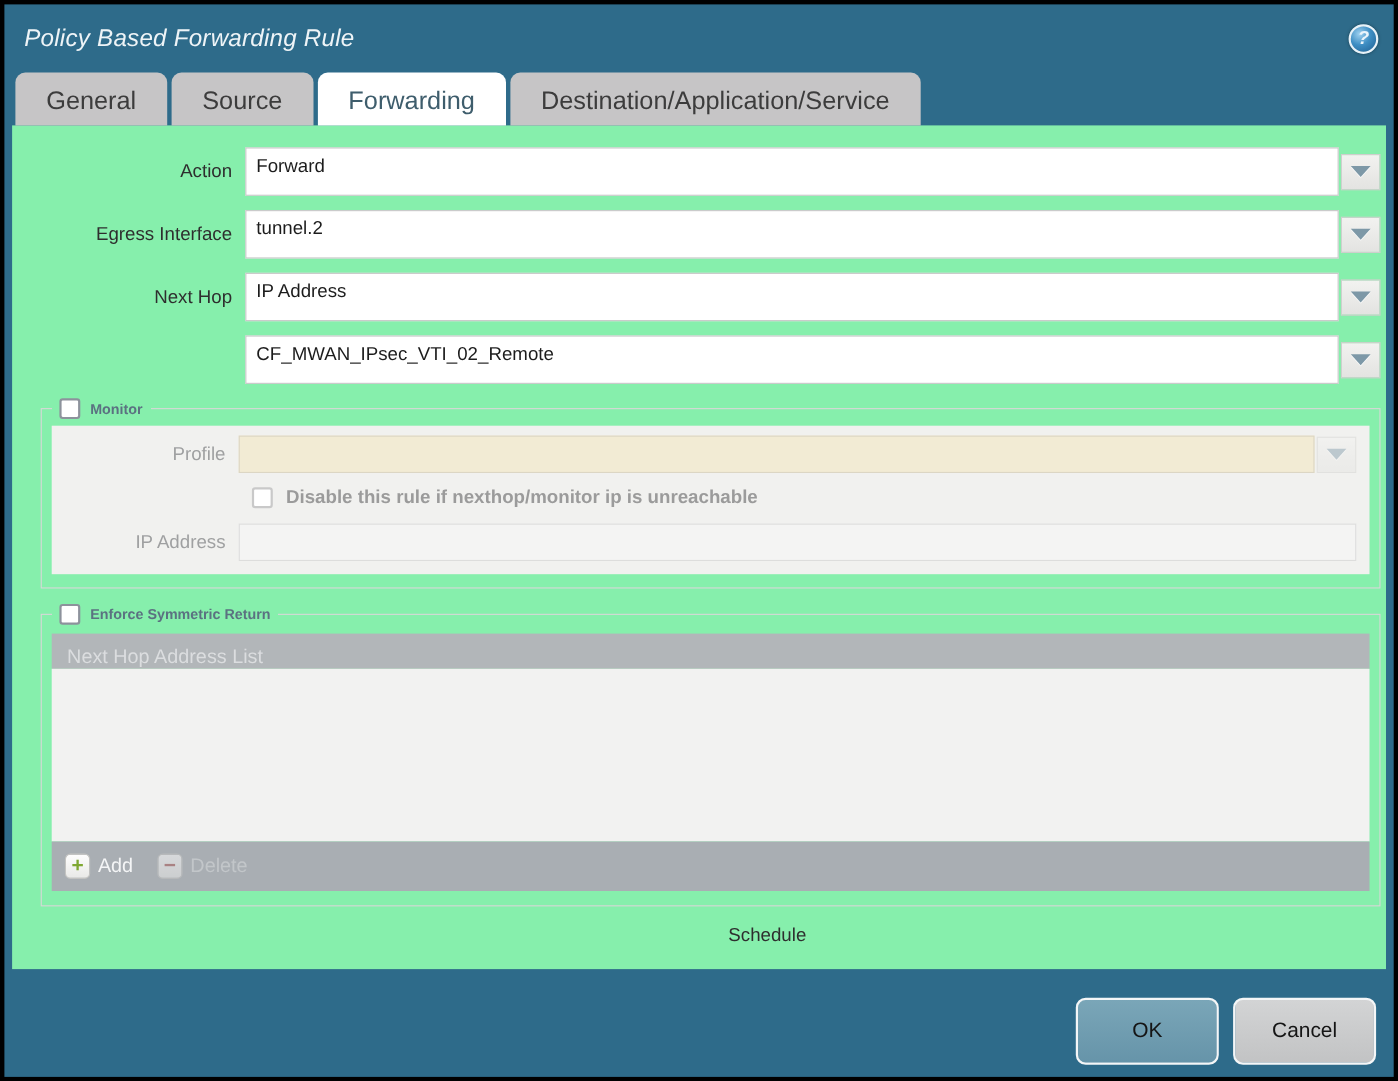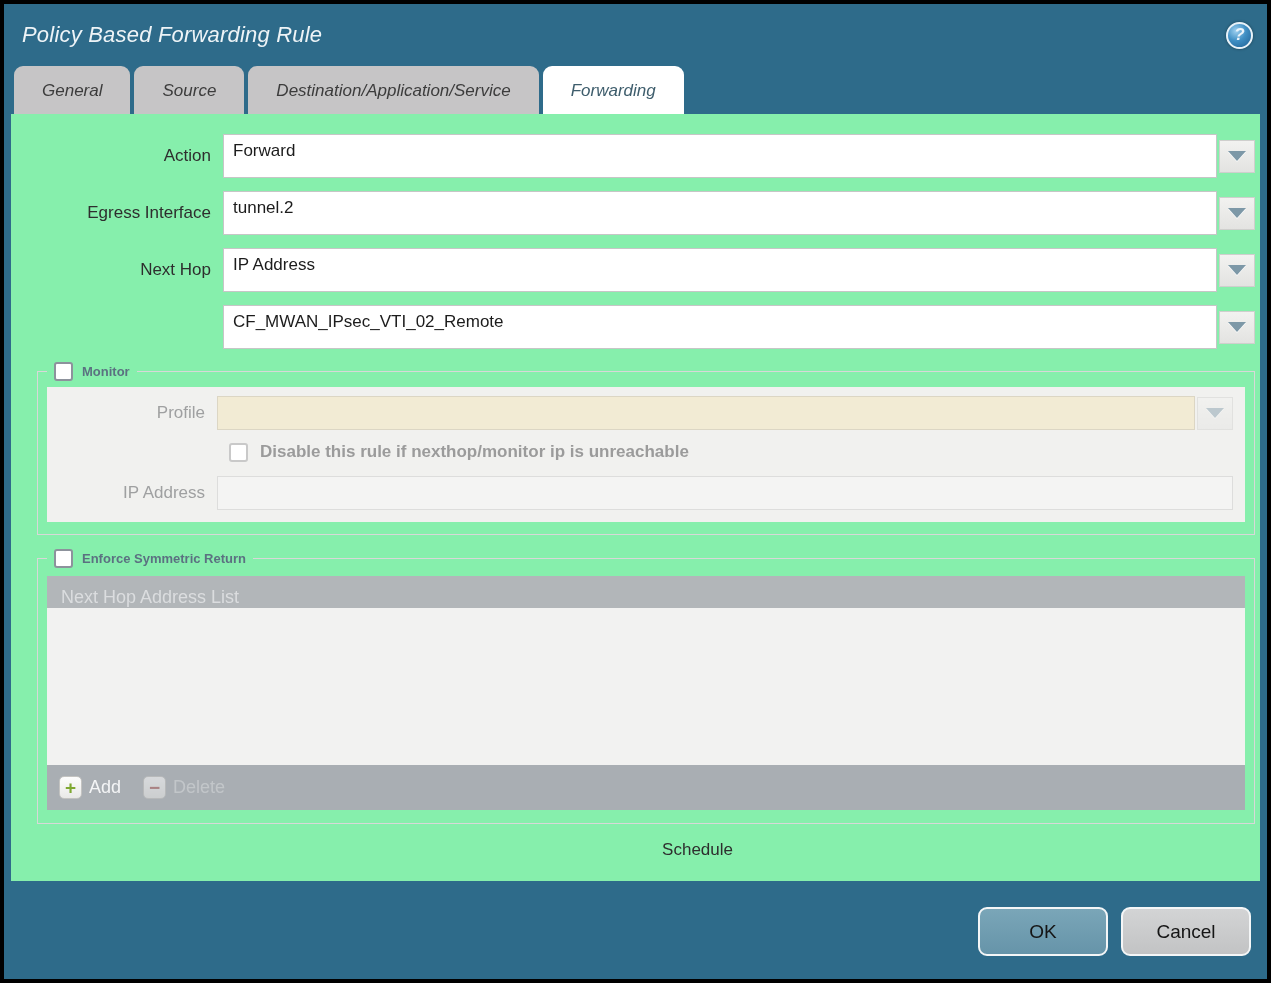--- a/index.html
+++ b/index.html
@@ -39,25 +39,24 @@
   .tabs {
     display: flex; gap: 4px;
     margin-left: 10px;
     height: 48px;
     align-items: stretch;
   }
   .tab {
     background: #c6c5c6;
     border-radius: 9px 9px 0 0;
     padding: 0 28px;
-    font-size: 17px; color: #3c3c3c;
+    font-size: 23px; color: #3c3c3c;
     line-height: 50px;
     white-space: nowrap;
     cursor: pointer;
-    font-style: italic;
   }
   .tab.active {
     background: #ffffff;
     color: #3e5d6c;
   }
 
   
   .content {
     background: #86efac;
     margin: 0 7px;
@@ -182,21 +181,21 @@
   .tbtn.del .ticon { color: #a95f5c; }
   .tbtn.del .tlabel { color: #d7dadc; font-size: 18px; }
 
   
   .footer {
     display: flex; justify-content: flex-end;
     gap: 13px;
     padding: 26px 16px 0 0;
   }
   .btn {
-    min-width: 130px; height: 49px;
+    min-width: 130px; height: 61px;
     border-radius: 9px;
     border: 2px solid #f4f6f7;
     font-size: 19px; color: #151515;
     display: flex; align-items: center; justify-content: center;
     cursor: pointer;
     font-family: "Liberation Sans", sans-serif;
   }
   .btn.ok { background: linear-gradient(#7aa6b8, #6694a9); }
   .btn.cancel { background: linear-gradient(#d3d4d5, #c2c3c4); }
 </style>
@@ -206,22 +205,22 @@
 <div class="window">
 
   <div class="titlebar">
     <div class="title">Policy Based Forwarding Rule</div>
     <div class="help">?</div>
   </div>
 
   <div class="tabs">
     <div class="tab">General</div>
     <div class="tab">Source</div>
+    <div class="tab active">Forwarding</div>
     <div class="tab">Destination/Application/Service</div>
-    <div class="tab active">Forwarding</div>
   </div>
 
   <div class="content">
 
     <div class="row">
       <div class="lbl">Action</div>
       <div class="field">Forward</div>
       <div class="ddbtn">
           <span class="tri"></span>
         </div>

